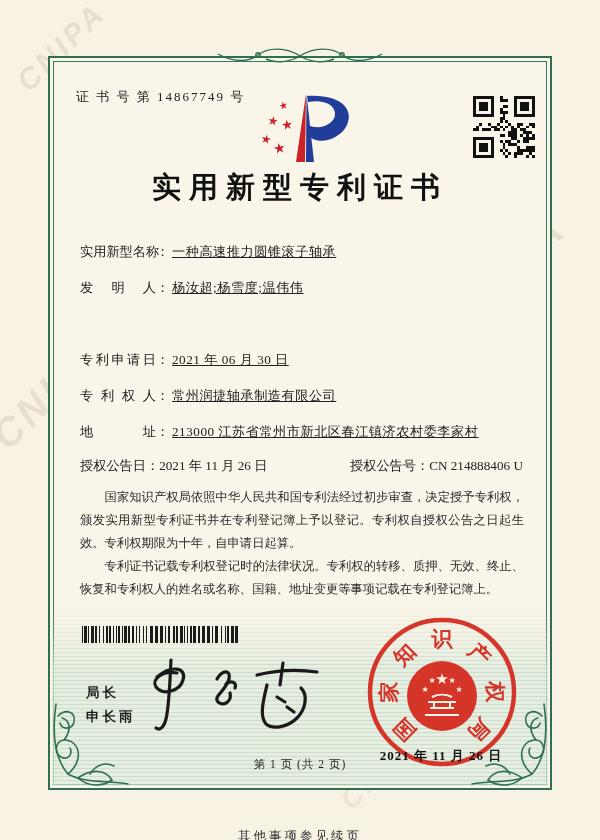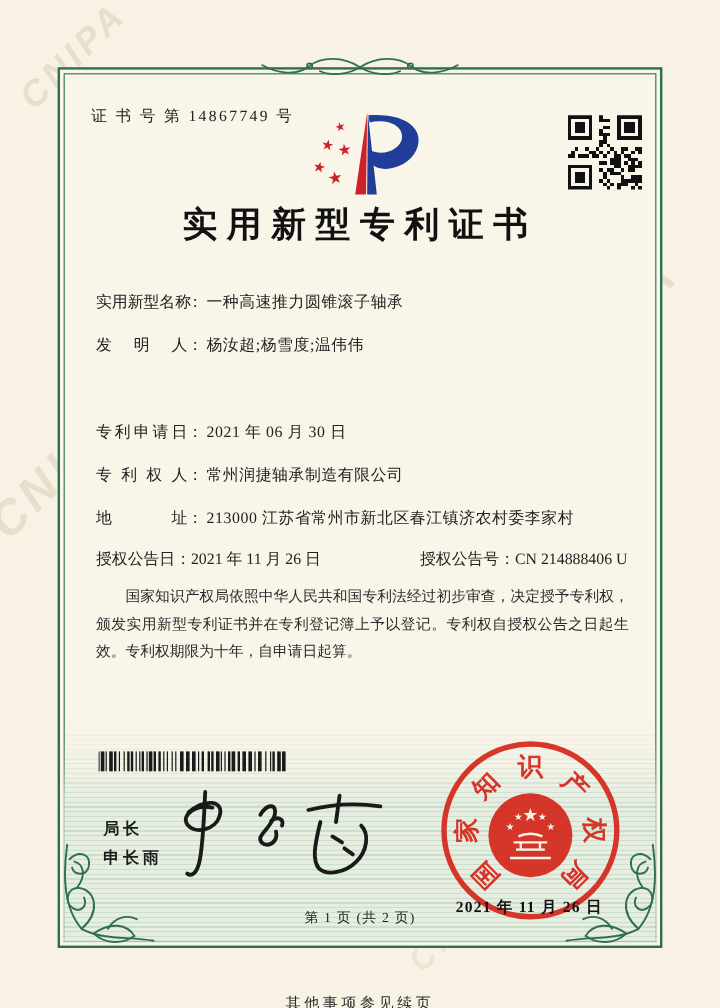--- a/index.html
+++ b/index.html
@@ -35,31 +35,31 @@
   .cert-no{position:absolute; left:76px; top:88px; font-size:13px; letter-spacing:2px; z-index:4;}
   .logo{position:absolute; left:250px; top:90px; width:112px; height:76px; z-index:4;}
   .qr{position:absolute; left:473px; top:96px; width:62px; height:62px; z-index:4;}
   .title{
     position:absolute; left:0; right:0; top:168px; text-align:center;
     font-size:29px; font-weight:700; letter-spacing:8px; color:#111; z-index:4;
   }
   .row{position:absolute; left:80px; height:20px; font-size:13.2px; white-space:nowrap; z-index:4;}
   .row .lbl{display:inline-block; width:76px; text-align:justify; text-align-last:justify; vertical-align:bottom;}
   .row .colon{display:inline-block; width:13px;}
-  .row .val{margin-left:3px; letter-spacing:0.5px;}
+  .row .val{margin-left:3px; letter-spacing:0.5px;text-decoration:underline;}
   .pair{position:absolute; white-space:nowrap;}
   .paras{
     position:absolute; left:80px; width:444px; top:486px; z-index:4;
     font-size:12.3px; line-height:23px; text-align:justify; color:#2a2a2a;
   }
   .paras p{margin:0; text-indent:2em;}
   .barcode{position:absolute; left:82px; top:626px; width:158px; height:17px; z-index:4;}
   .sig-block{
     position:absolute; left:86px; top:681px; z-index:4;
-    font-family:Liberation Mono, monospace;
+    font-family:Liberation Serif, serif;
     font-size:13.5px; font-weight:600; letter-spacing:3px; line-height:24px; color:#1c1c1c;
   }
   .signature{position:absolute; left:125px; top:655px; width:210px; height:90px; z-index:5;}
   .seal{position:absolute; left:362px; top:612px; width:160px; height:160px; z-index:4; opacity:0.93;}
   .seal-date{
     position:absolute; left:356px; top:747px; width:170px; text-align:center; z-index:5;
     font-size:13px; font-weight:700; letter-spacing:1px; color:#111;
   }
   .page-no{position:absolute; left:0; right:0; top:757px; text-align:center; font-size:11.5px; letter-spacing:1px; z-index:4;}
   .continuation{position:absolute; left:0; right:0; top:796px; text-align:center; font-size:12.5px; letter-spacing:3px; z-index:4; color:#2a2a2a;margin-top:32px;}
@@ -260,20 +260,21 @@
   <div class="row" style="top:423px;">
     <span class="lbl">地址</span><span class="colon">：</span><span class="val">213000 江苏省常州市新北区春江镇济农村委李家村</span>
   </div>
   <div class="row" style="top:457px;">
     <span class="pair" style="left:0;"><span>授权公告日</span><span>：</span><span>2021 年 11 月 26 日</span></span>
     <span class="pair" style="left:222px;margin-left:48px;"><span>授权公告号</span><span>：</span><span>CN 214888406 U</span></span>
   </div>
 
   <div class="paras">
     <p>国家知识产权局依照中华人民共和国专利法经过初步审查，决定授予专利权，颁发实用新型专利证书并在专利登记簿上予以登记。专利权自授权公告之日起生效。专利权期限为十年，自申请日起算。</p>
+    <p>专利证书记载专利权登记时的法律状况。专利权的转移、质押、无效、终止、恢复和专利权人的姓名或名称、国籍、地址变更等事项记载在专利登记簿上。</p>
   </div>
 
   <svg class="barcode" viewBox="0 0 158 17" preserveAspectRatio="none">
     <g id="bar-g" fill="#1a1a1a">
         <rect x="0" y="0" width="1" height="17"></rect>
         <rect x="2" y="0" width="3" height="17"></rect>
         <rect x="6" y="0" width="1" height="17"></rect>
         <rect x="9" y="0" width="3" height="17"></rect>
         <rect x="13" y="0" width="2" height="17"></rect>
         <rect x="17" y="0" width="1" height="17"></rect>

